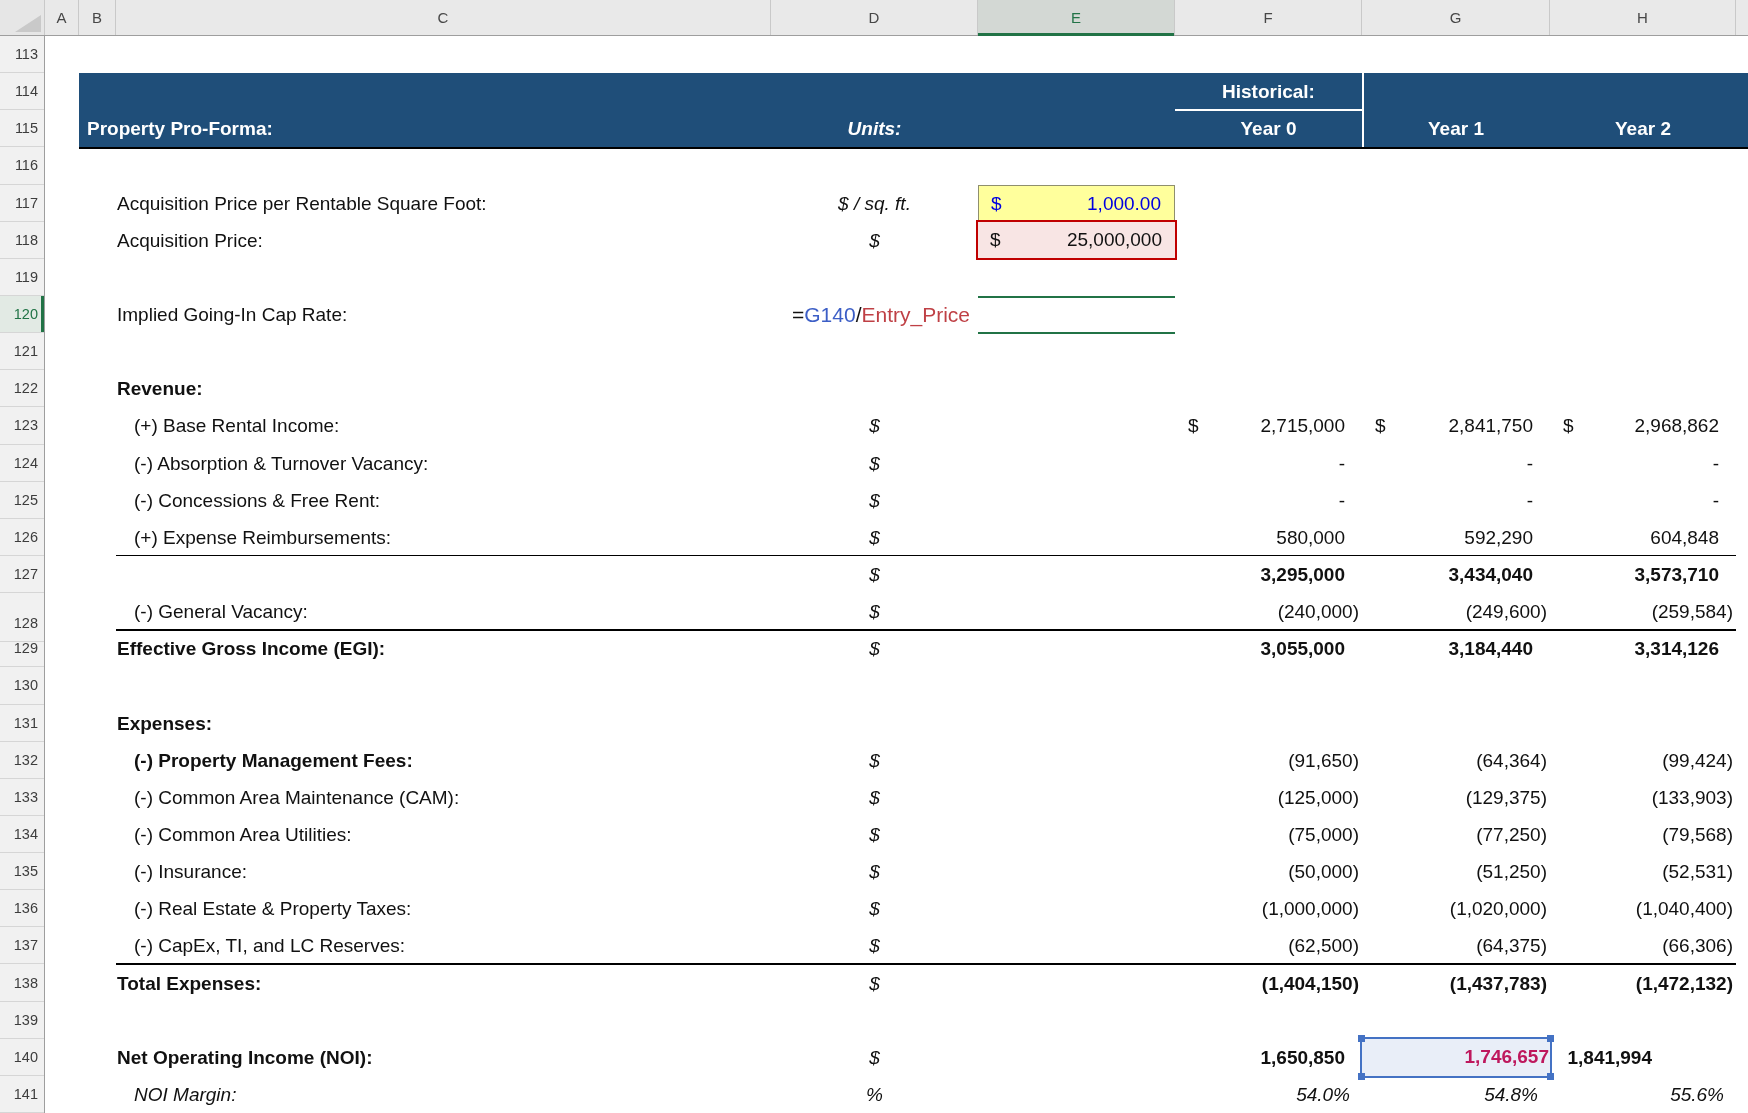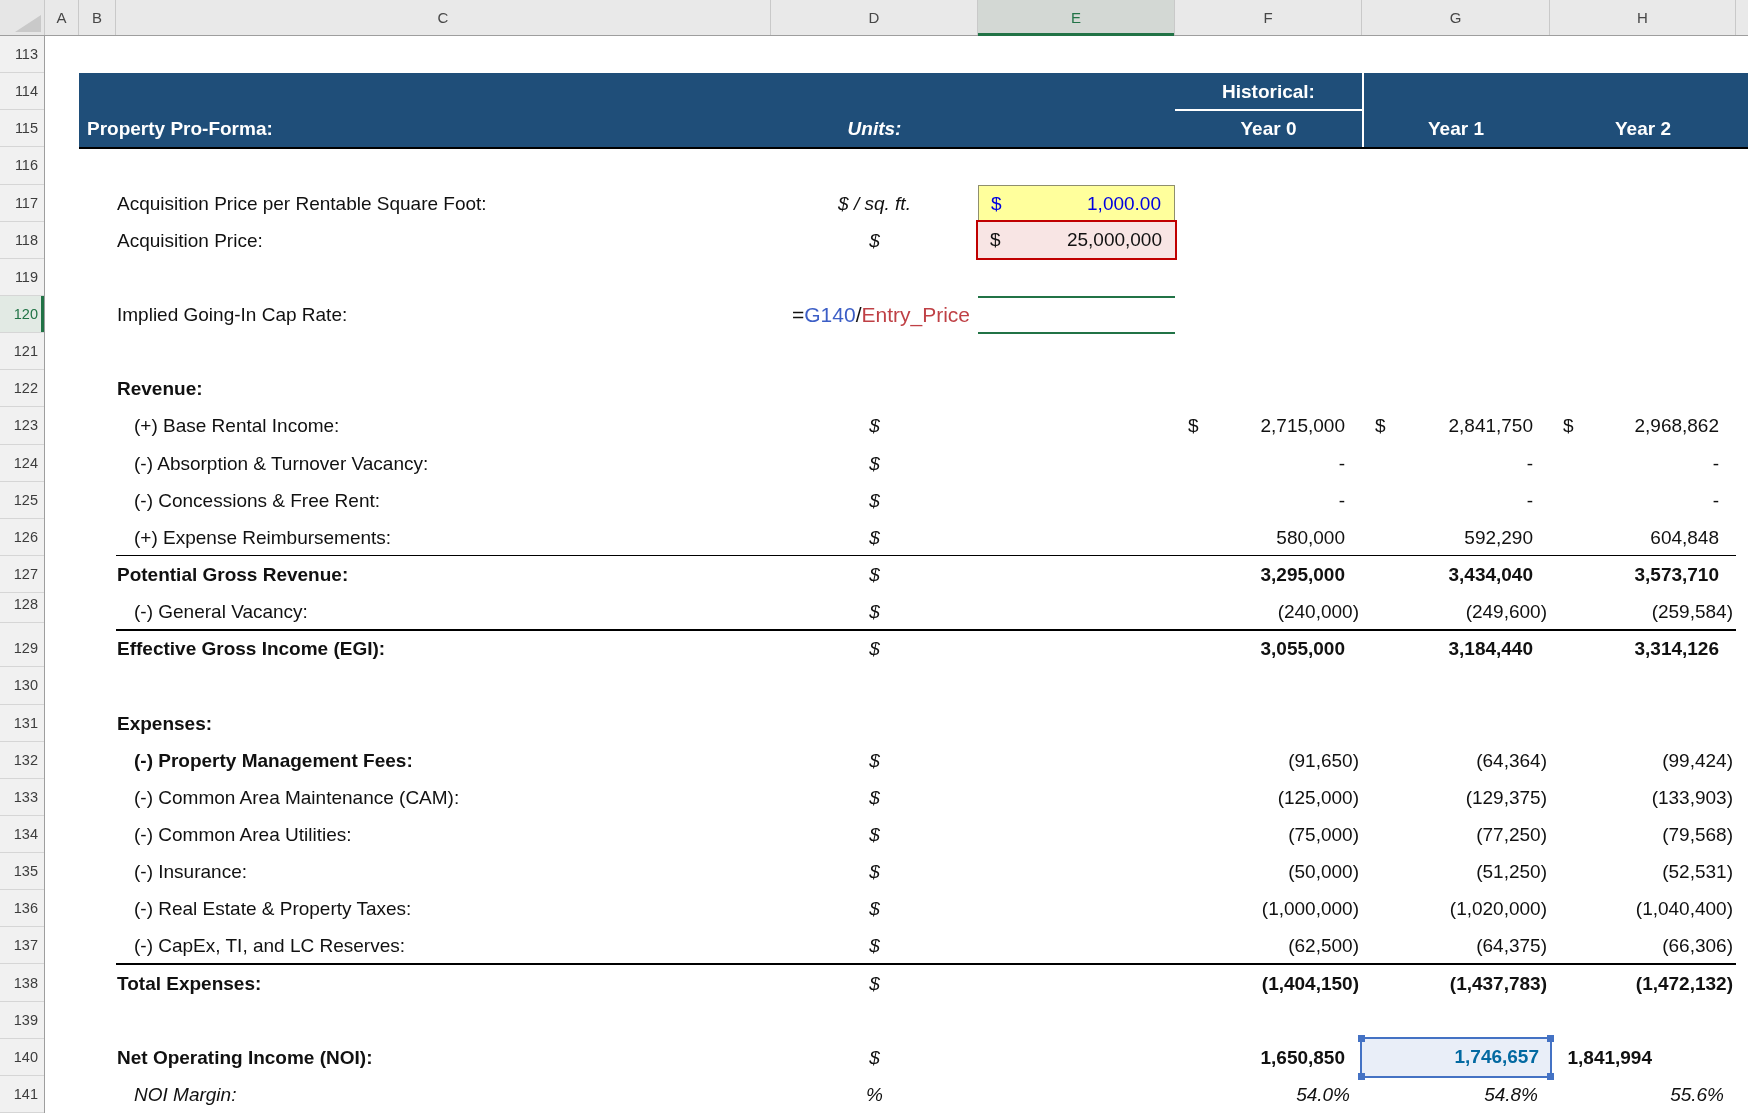--- a/index.html
+++ b/index.html
@@ -64,21 +64,21 @@
              border-top:2.5px solid var(--active-green);border-bottom:2.5px solid var(--active-green);}
   .formula{position:absolute;left:747px;top:259.9px;height:37.1px;line-height:37.1px;font-size:21px;white-space:nowrap;}
   .f-black{color:#111;}
   .f-blue{color:var(--formula-ref1-blue);}
   .f-red{color:var(--formula-ref2-red);}
 
   
   .refblue{position:absolute;top:-2px;height:41px;box-sizing:border-box;z-index:3;
            background:var(--ref-blue-fill);border:2px solid var(--ref-blue-border);}
   .refblue .tx{position:absolute;left:0;right:0;top:0;height:100%;line-height:36px;text-align:right;
-               padding-right:11px;font-weight:bold;font-size:19px;color:#0369a1;}
+               padding-right:1px;font-weight:bold;font-size:19px;color:#be185d;}
   .handle{position:absolute;width:7px;height:7px;background:var(--ref-blue-border);}
   .h-tl{left:-4px;top:-4px;} .h-tr{right:-4px;top:-4px;} .h-bl{left:-4px;bottom:-4px;} .h-br{right:-4px;bottom:-4px;}
 
   
   .tline{position:absolute;left:71px;width:1620px;height:1.6px;background:#000;}
   .t1{top:518.8px;} .t2{top:593.1px;} .t3{top:927.3px;}
 </style>
 </head>
 <body>
 
@@ -105,21 +105,21 @@
       <div class="rcell" style="top: 185.7px; height: 37.14px; line-height: 36.14px;">118</div>
       <div class="rcell" style="top: 222.84px; height: 37.14px; line-height: 36.14px;">119</div>
       <div class="rcell active" style="top: 259.98px; height: 37.14px; line-height: 36.14px;">120</div>
       <div class="rcell" style="top: 297.12px; height: 37.14px; line-height: 36.14px;">121</div>
       <div class="rcell" style="top: 334.26px; height: 37.14px; line-height: 36.14px;">122</div>
       <div class="rcell" style="top: 371.4px; height: 37.14px; line-height: 36.14px;">123</div>
       <div class="rcell" style="top: 408.54px; height: 37.14px; line-height: 36.14px;">124</div>
       <div class="rcell" style="top: 445.68px; height: 37.14px; line-height: 36.14px;">125</div>
       <div class="rcell" style="top: 482.82px; height: 37.14px; line-height: 36.14px;">126</div>
       <div class="rcell" style="top: 519.96px; height: 37.14px; line-height: 36.14px;">127</div>
-      <div class="rcell" style="top: 550px; height: 37.14px; line-height: 36.14px;">128</div>
+      <div class="rcell" style="top: 569px; height: 37.14px; line-height: 36.14px;">128</div>
       <div class="rcell" style="top: 594.24px; height: 37.14px; line-height: 36.14px;">129</div>
       <div class="rcell" style="top: 631.38px; height: 37.14px; line-height: 36.14px;">130</div>
       <div class="rcell" style="top: 668.52px; height: 37.14px; line-height: 36.14px;">131</div>
       <div class="rcell" style="top: 705.66px; height: 37.14px; line-height: 36.14px;">132</div>
       <div class="rcell" style="top: 742.8px; height: 37.14px; line-height: 36.14px;">133</div>
       <div class="rcell" style="top: 779.94px; height: 37.14px; line-height: 36.14px;">134</div>
       <div class="rcell" style="top: 817.08px; height: 37.14px; line-height: 36.14px;">135</div>
       <div class="rcell" style="top: 854.22px; height: 37.14px; line-height: 36.14px;">136</div>
       <div class="rcell" style="top: 891.36px; height: 37.14px; line-height: 36.14px;">137</div>
       <div class="rcell" style="top: 928.5px; height: 37.14px; line-height: 36.14px;">138</div>
@@ -181,21 +181,20 @@
           <div class="vcell" style="left: 1505px; width: 186px; padding-right: 17px;">-</div>
         </div>
         <div class="grid-row" style="top: 482.82px; height: 37.14px;">
           <div class="lbl" style="left: 89px;">(+) Expense Reimbursements:</div>
           <div class="unit">$</div>
           <div class="vcell" style="left: 1130px; width: 187px; padding-right: 17px;">580,000</div>
           <div class="vcell" style="left: 1317px; width: 188px; padding-right: 17px;">592,290</div>
           <div class="vcell" style="left: 1505px; width: 186px; padding-right: 17px;">604,848</div>
         </div>
         <div class="grid-row" style="top: 519.96px; height: 37.14px;">
-          <div class="lbl bold" style="left: 72px;">Potential Gross Revenue:</div>
           <div class="unit">$</div>
           <div class="vcell bold" style="left: 1130px; width: 187px; padding-right: 17px;">3,295,000</div>
           <div class="vcell bold" style="left: 1317px; width: 188px; padding-right: 17px;">3,434,040</div>
           <div class="vcell bold" style="left: 1505px; width: 186px; padding-right: 17px;">3,573,710</div>
         </div>
         <div class="grid-row" style="top: 557.1px; height: 37.14px;">
           <div class="lbl" style="left: 89px;">(-) General Vacancy:</div>
           <div class="unit">$</div>
           <div class="vcell" style="left: 1130px; width: 187px; padding-right: 3px;">(240,000)</div>
           <div class="vcell" style="left: 1317px; width: 188px; padding-right: 3px;">(249,600)</div>

